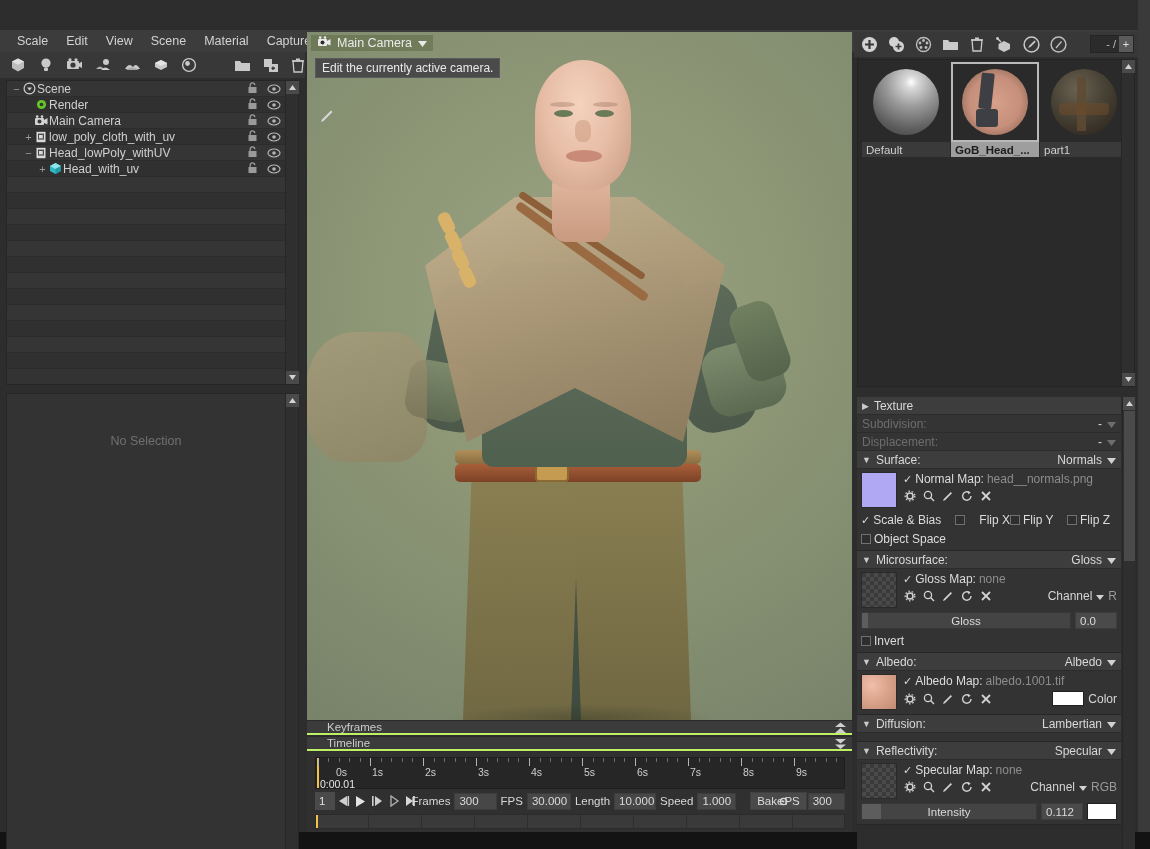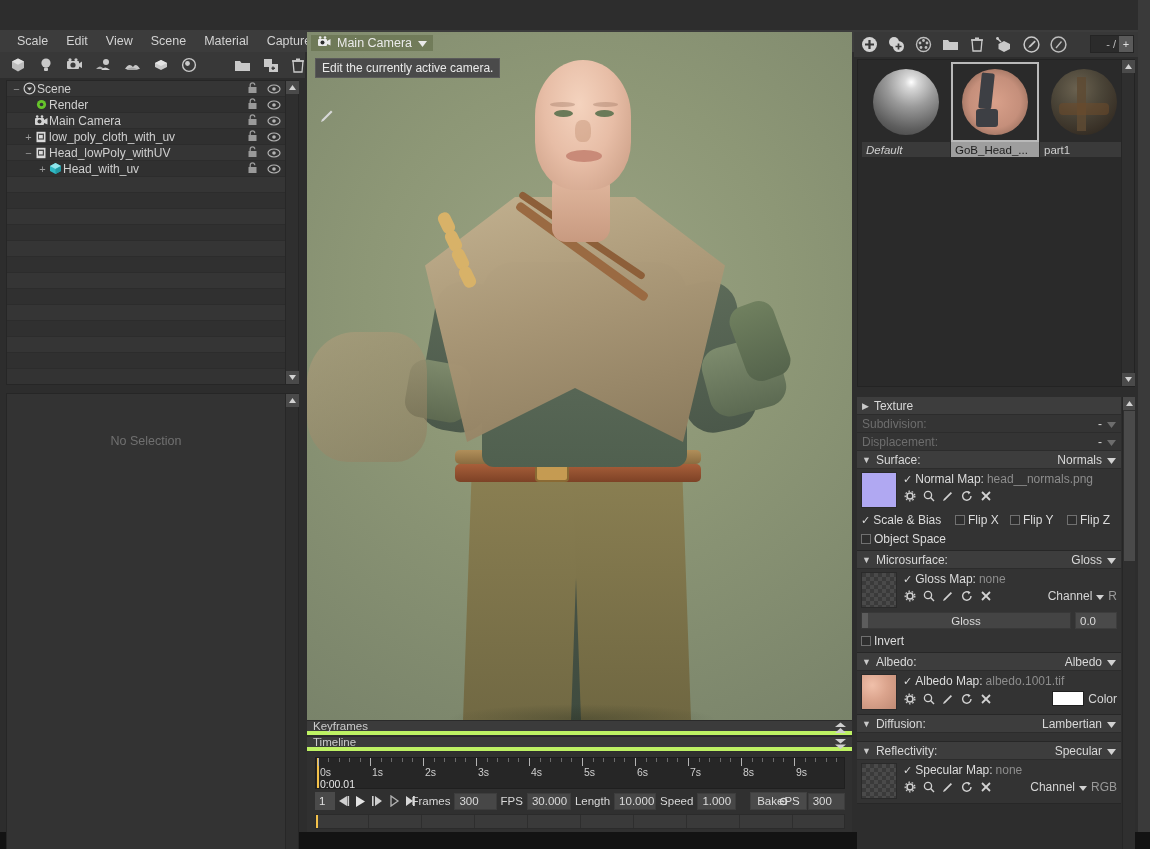--- a/index.html
+++ b/index.html
@@ -136,22 +136,22 @@
     color:#eaeaea; font-size:12px; padding:2px 6px; border:1px solid #5a5a5a;
     white-space:nowrap;
   }
   .vp-tool {
     position:absolute; left:12px; top:76px; width:16px; height:16px;
   }
 
   
   .kf-bar, .tl-bar {
     position:absolute; left:307px; width:545px; height:15px;
-    background:#3b3b3b; border-top:1px solid #2a2a2a; border-bottom:4px solid #bef264;
-    display:flex; align-items:center; padding-left:6px;
+    background:#3b3b3b; border-top:1px solid #2a2a2a; border-bottom:2px solid #bef264;
+    display:flex; align-items:center; padding-left:20px;
   }
   .kf-bar { top:720px; }
   .tl-bar { top:736px; }
   .bar-label { color:#cccccc; font-size:11.5px; }
   .bar-arrow { position:absolute; right:5px; top:1px; }
 
   .timeline {
     position:absolute; left:307px; top:752px; width:545px; height:80px;
     background:#303030;
   }
@@ -715,21 +715,21 @@
           </svg>
       </span>
     </div>
 
     <div class="timeline">
       <div class="ruler">
         <div class="playhead"></div>
         <div class="time-code">0:00.01</div>
 
         <div class="tick major" style="left:2px;"></div>
-          <div class="tick-lbl" style="left:4px;">0s</div>
+          <div class="tick-lbl" style="left:20px;">0s</div>
         <div class="tick major" style="left:54px;"></div>
           <div class="tick-lbl" style="left:56px;">1s</div>
         <div class="tick major" style="left:107px;"></div>
           <div class="tick-lbl" style="left:109px;">2s</div>
         <div class="tick major" style="left:160px;"></div>
           <div class="tick-lbl" style="left:162px;">3s</div>
         <div class="tick major" style="left:213px;"></div>
           <div class="tick-lbl" style="left:215px;">4s</div>
         <div class="tick major" style="left:266px;"></div>
           <div class="tick-lbl" style="left:268px;">5s</div>
@@ -906,27 +906,27 @@
               <path d="M5.5 11.5 L11 5 L12 6 L6.5 12.5 Z" fill="#bdbdbd"></path>
             </svg>
         </div>
         <div class="count-box">
           <span>- /</span>
           <span class="count-plus">+</span>
         </div>
       </div>
 
       <div class="mat-grid">
-        <div class="mat-cell" style="left:4px; top:2px;font-style:italic;">
+        <div class="mat-cell" style="left:4px; top:2px;">
           <div class="mat-sphere">
               <div class="sphere default"></div>
             </div>
           <div class="mat-name">Default</div>
         </div>
-        <div class="mat-cell sel" style="left:93px; top:2px;">
+        <div class="mat-cell sel" style="left:93px; top:2px;font-weight:bold;">
           <div class="mat-sphere">
               <div class="sphere head"></div>
             </div>
           <div class="mat-name sel">GoB_Head_...</div>
         </div>
         <div class="mat-cell" style="left:182px; top:2px;">
           <div class="mat-sphere">
               <div class="sphere part1"></div>
             </div>
           <div class="mat-name">part1</div>
@@ -1023,21 +1023,21 @@
                       </svg>
                     </span>
                 </div>
               </div>
             </div>
             <div class="flags">
               <span class="flag" style="width:94px;">
                 <span class="check">✓</span>
                 <span>Scale &amp; Bias</span>
               </span>
-              <span class="flag" style="width:55px;">
+              <span class="flag" style="width:55px;justify-content:space-between;">
                 <span class="cbox"></span>
                 <span>Flip X</span>
               </span>
               <span class="flag" style="width:57px;">
                 <span class="cbox"></span>
                 <span>Flip Y</span>
               </span>
               <span class="flag">
                 <span class="cbox"></span>
                 <span>Flip Z</span>
@@ -1247,20 +1247,28 @@
                   <span class="chan">
                     <span>Channel</span>
                     <span><svg width="8" height="5" viewBox="0 0 8 5">
                           <path d="M0 0 L8 0 L4 5 Z" fill="#d2d2d2"></path>
                         </svg></span>
                     <span class="val">RGB</span>
                   </span>
                 </div>
               </div>
             </div>
+            <div class="slider-row">
+              <div class="slider">
+                <div class="slider-fill" style="width:11%;"></div>
+                <span style="position:relative;">Intensity</span>
+              </div>
+              <div class="slider-val">0.112</div>
+              <div class="swatch" style="height:17px; width:30px;"></div>
+            </div>
           </div>
 
         </div>
         <div class="props-sb">
           <div class="sb-arrow" style="position:absolute; top:0;">
             <svg width="7" height="5" viewBox="0 0 7 5">
                 <path d="M3.5 0 L7 5 L0 5 Z" fill="#d2d2d2"></path>
               </svg>
           </div>
           <div class="sb-thumb" style="top:14px; height:150px;"></div>

